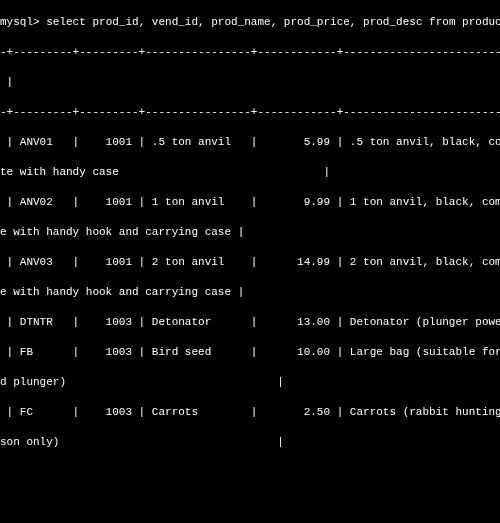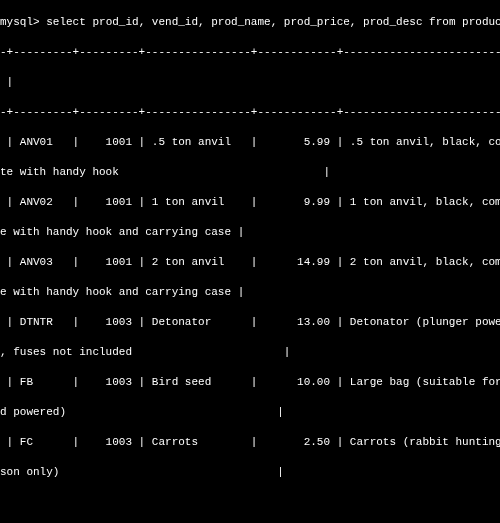--- a/index.html
+++ b/index.html
@@ -9,29 +9,28 @@
   @keyframes blink{50%{opacity:0}}
 </style>
 </head>
 <body>
 <div class="term">
 <span class="row"><span>mysql&gt;</span> <span>select prod_id, vend_id, prod_name, prod_price, prod_desc from products</span></span>
 <span class="row hr">-+---------+---------+----------------+------------+---------------------------</span>
 <span class="row"> |</span>
 <span class="row hr">-+---------+---------+----------------+------------+---------------------------</span>
 <span class="row"> | ANV01   |    1001 | .5 ton anvil   |       5.99 | .5 ton anvil, black, compl</span>
-<span class="row">te with handy hook                               |</span>
+<span class="row">te with handy case                               |</span>
 <span class="row"> | ANV02   |    1001 | 1 ton anvil    |       9.99 | 1 ton anvil, black, comple</span>
 <span class="row">e with handy hook and carrying case |</span>
 <span class="row"> | ANV03   |    1001 | 2 ton anvil    |      14.99 | 2 ton anvil, black, comple</span>
 <span class="row">e with handy hook and carrying case |</span>
 <span class="row"> | DTNTR   |    1003 | Detonator      |      13.00 | Detonator (plunger powered</span>
-<span class="row">, fuses not included                       |</span>
 <span class="row"> | FB      |    1003 | Bird seed      |      10.00 | Large bag (suitable for ro</span>
-<span class="row">d powered)                                |</span>
+<span class="row">d plunger)                                |</span>
 <span class="row"> | FC      |    1003 | Carrots        |       2.50 | Carrots (rabbit hunting se</span>
 <span class="row">son only)                                 |</span>
 
 
 
 
 
 
 
 

